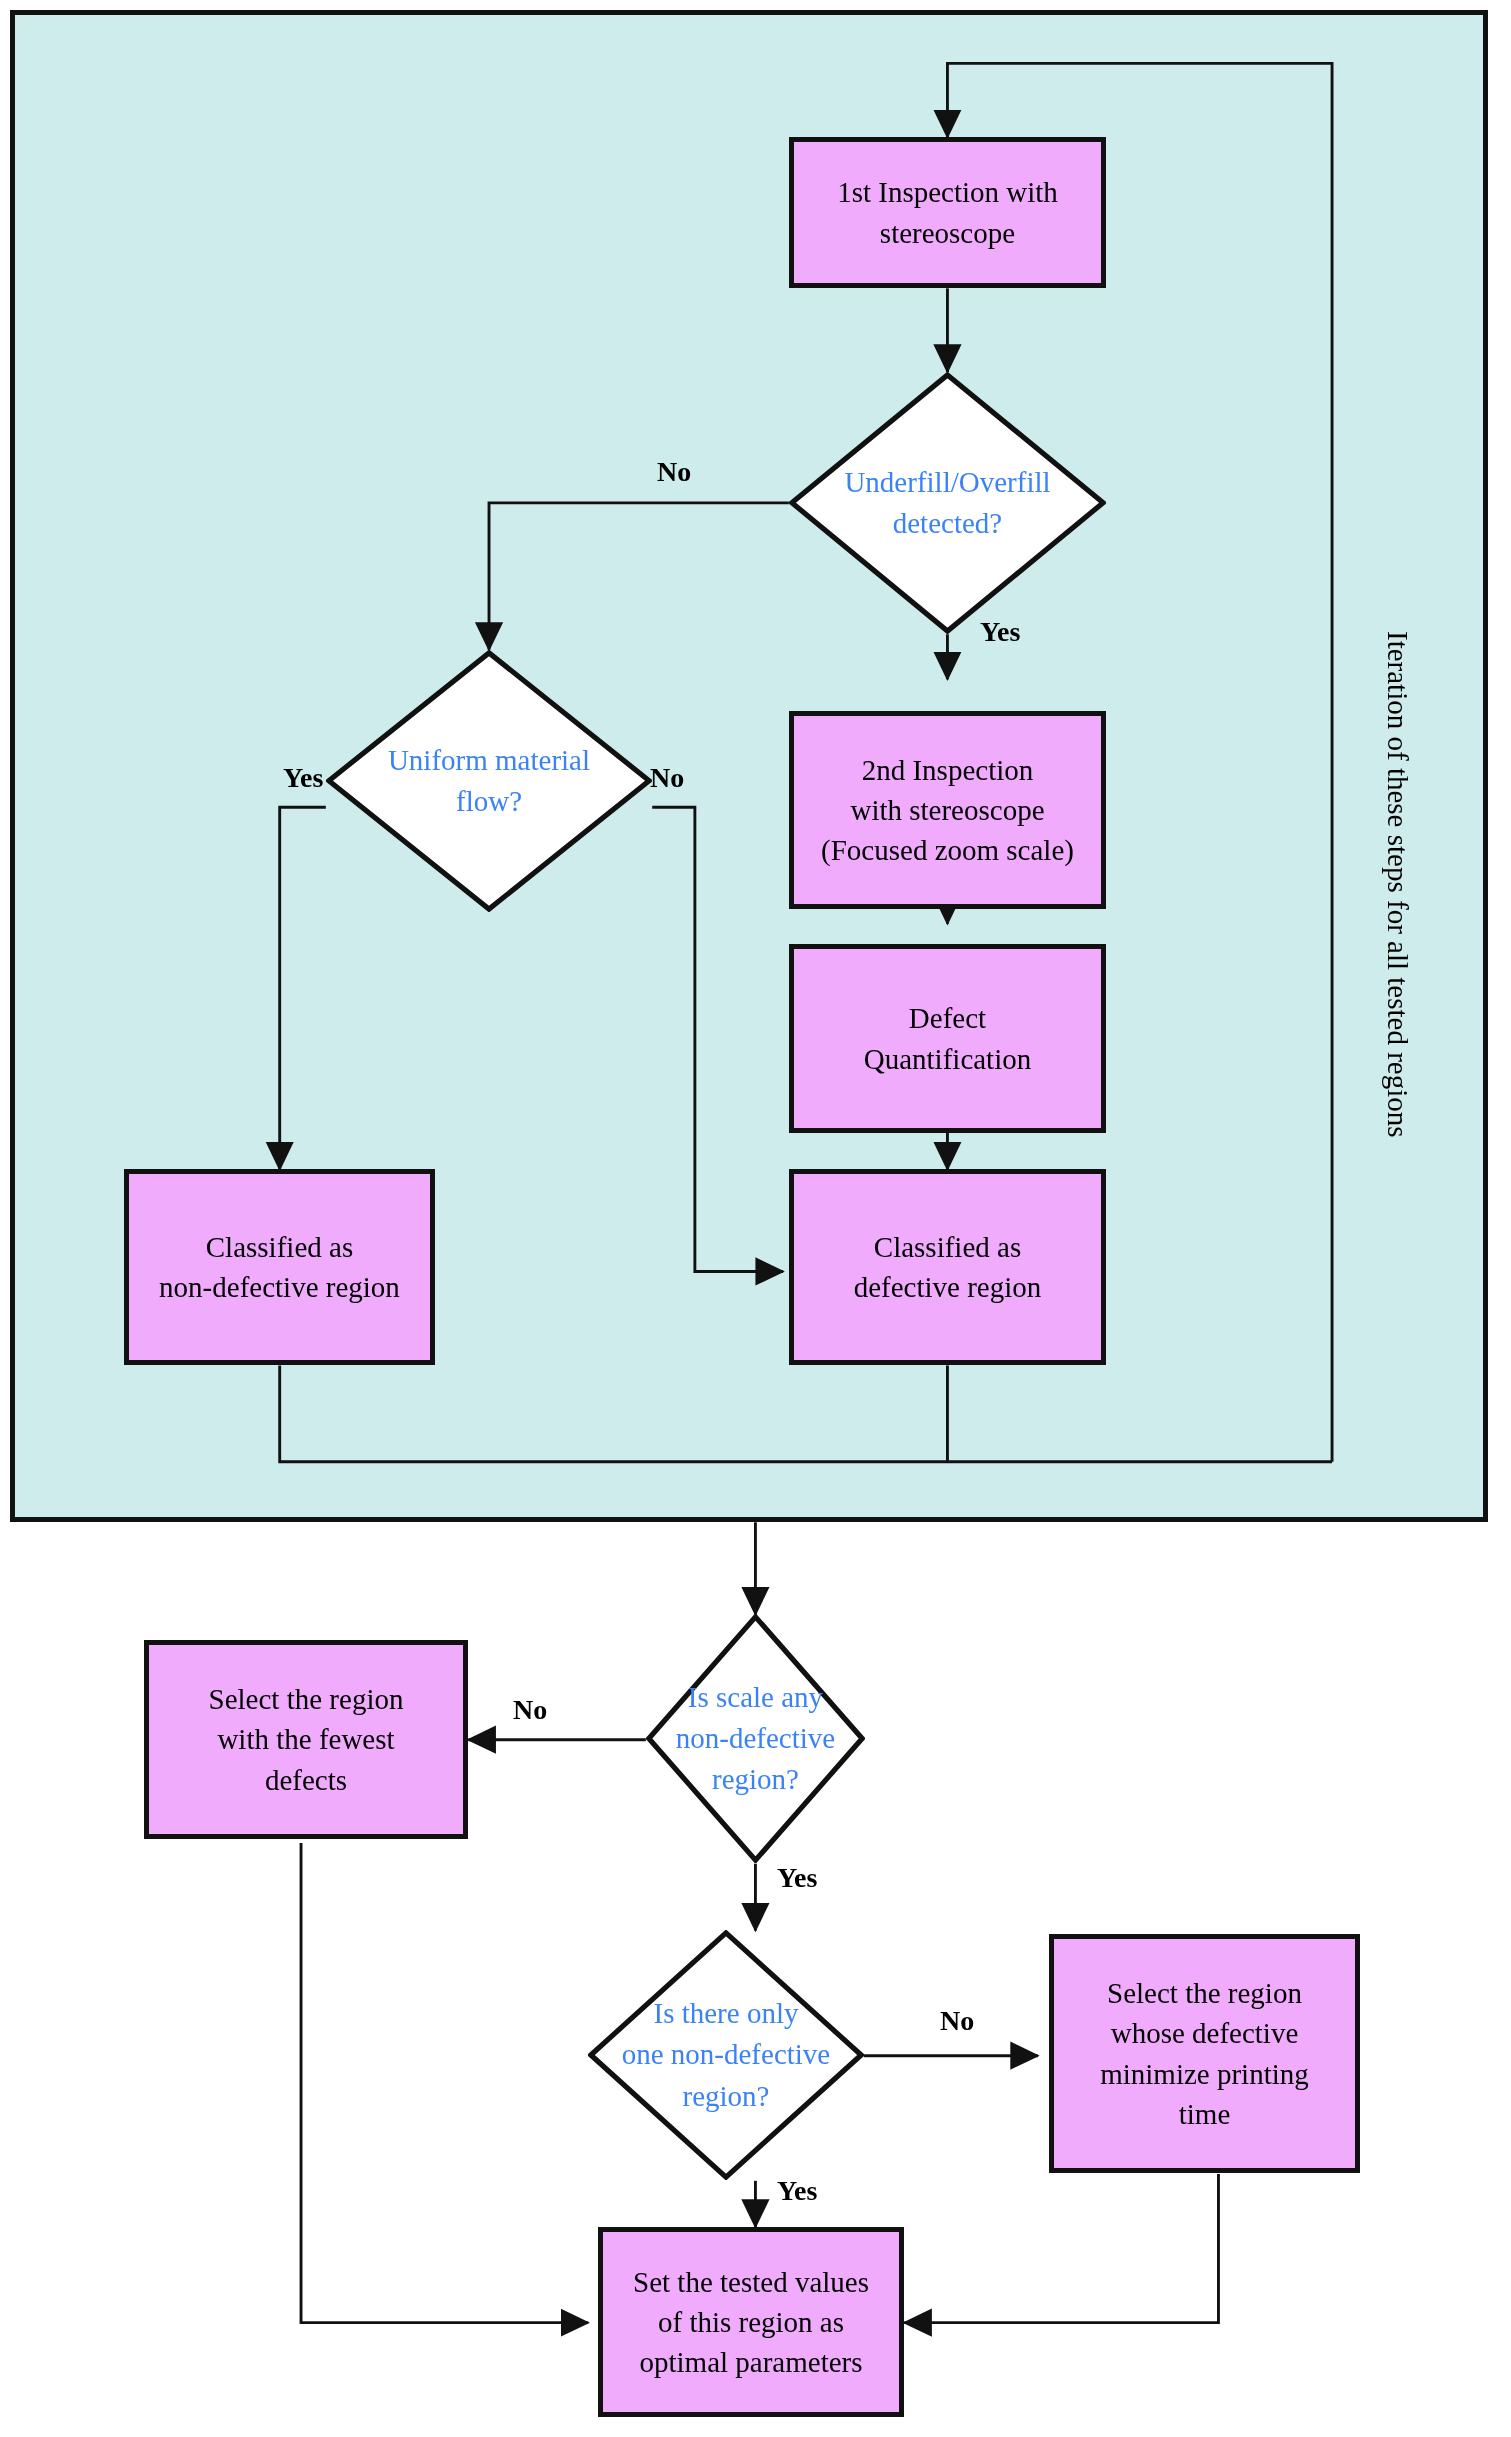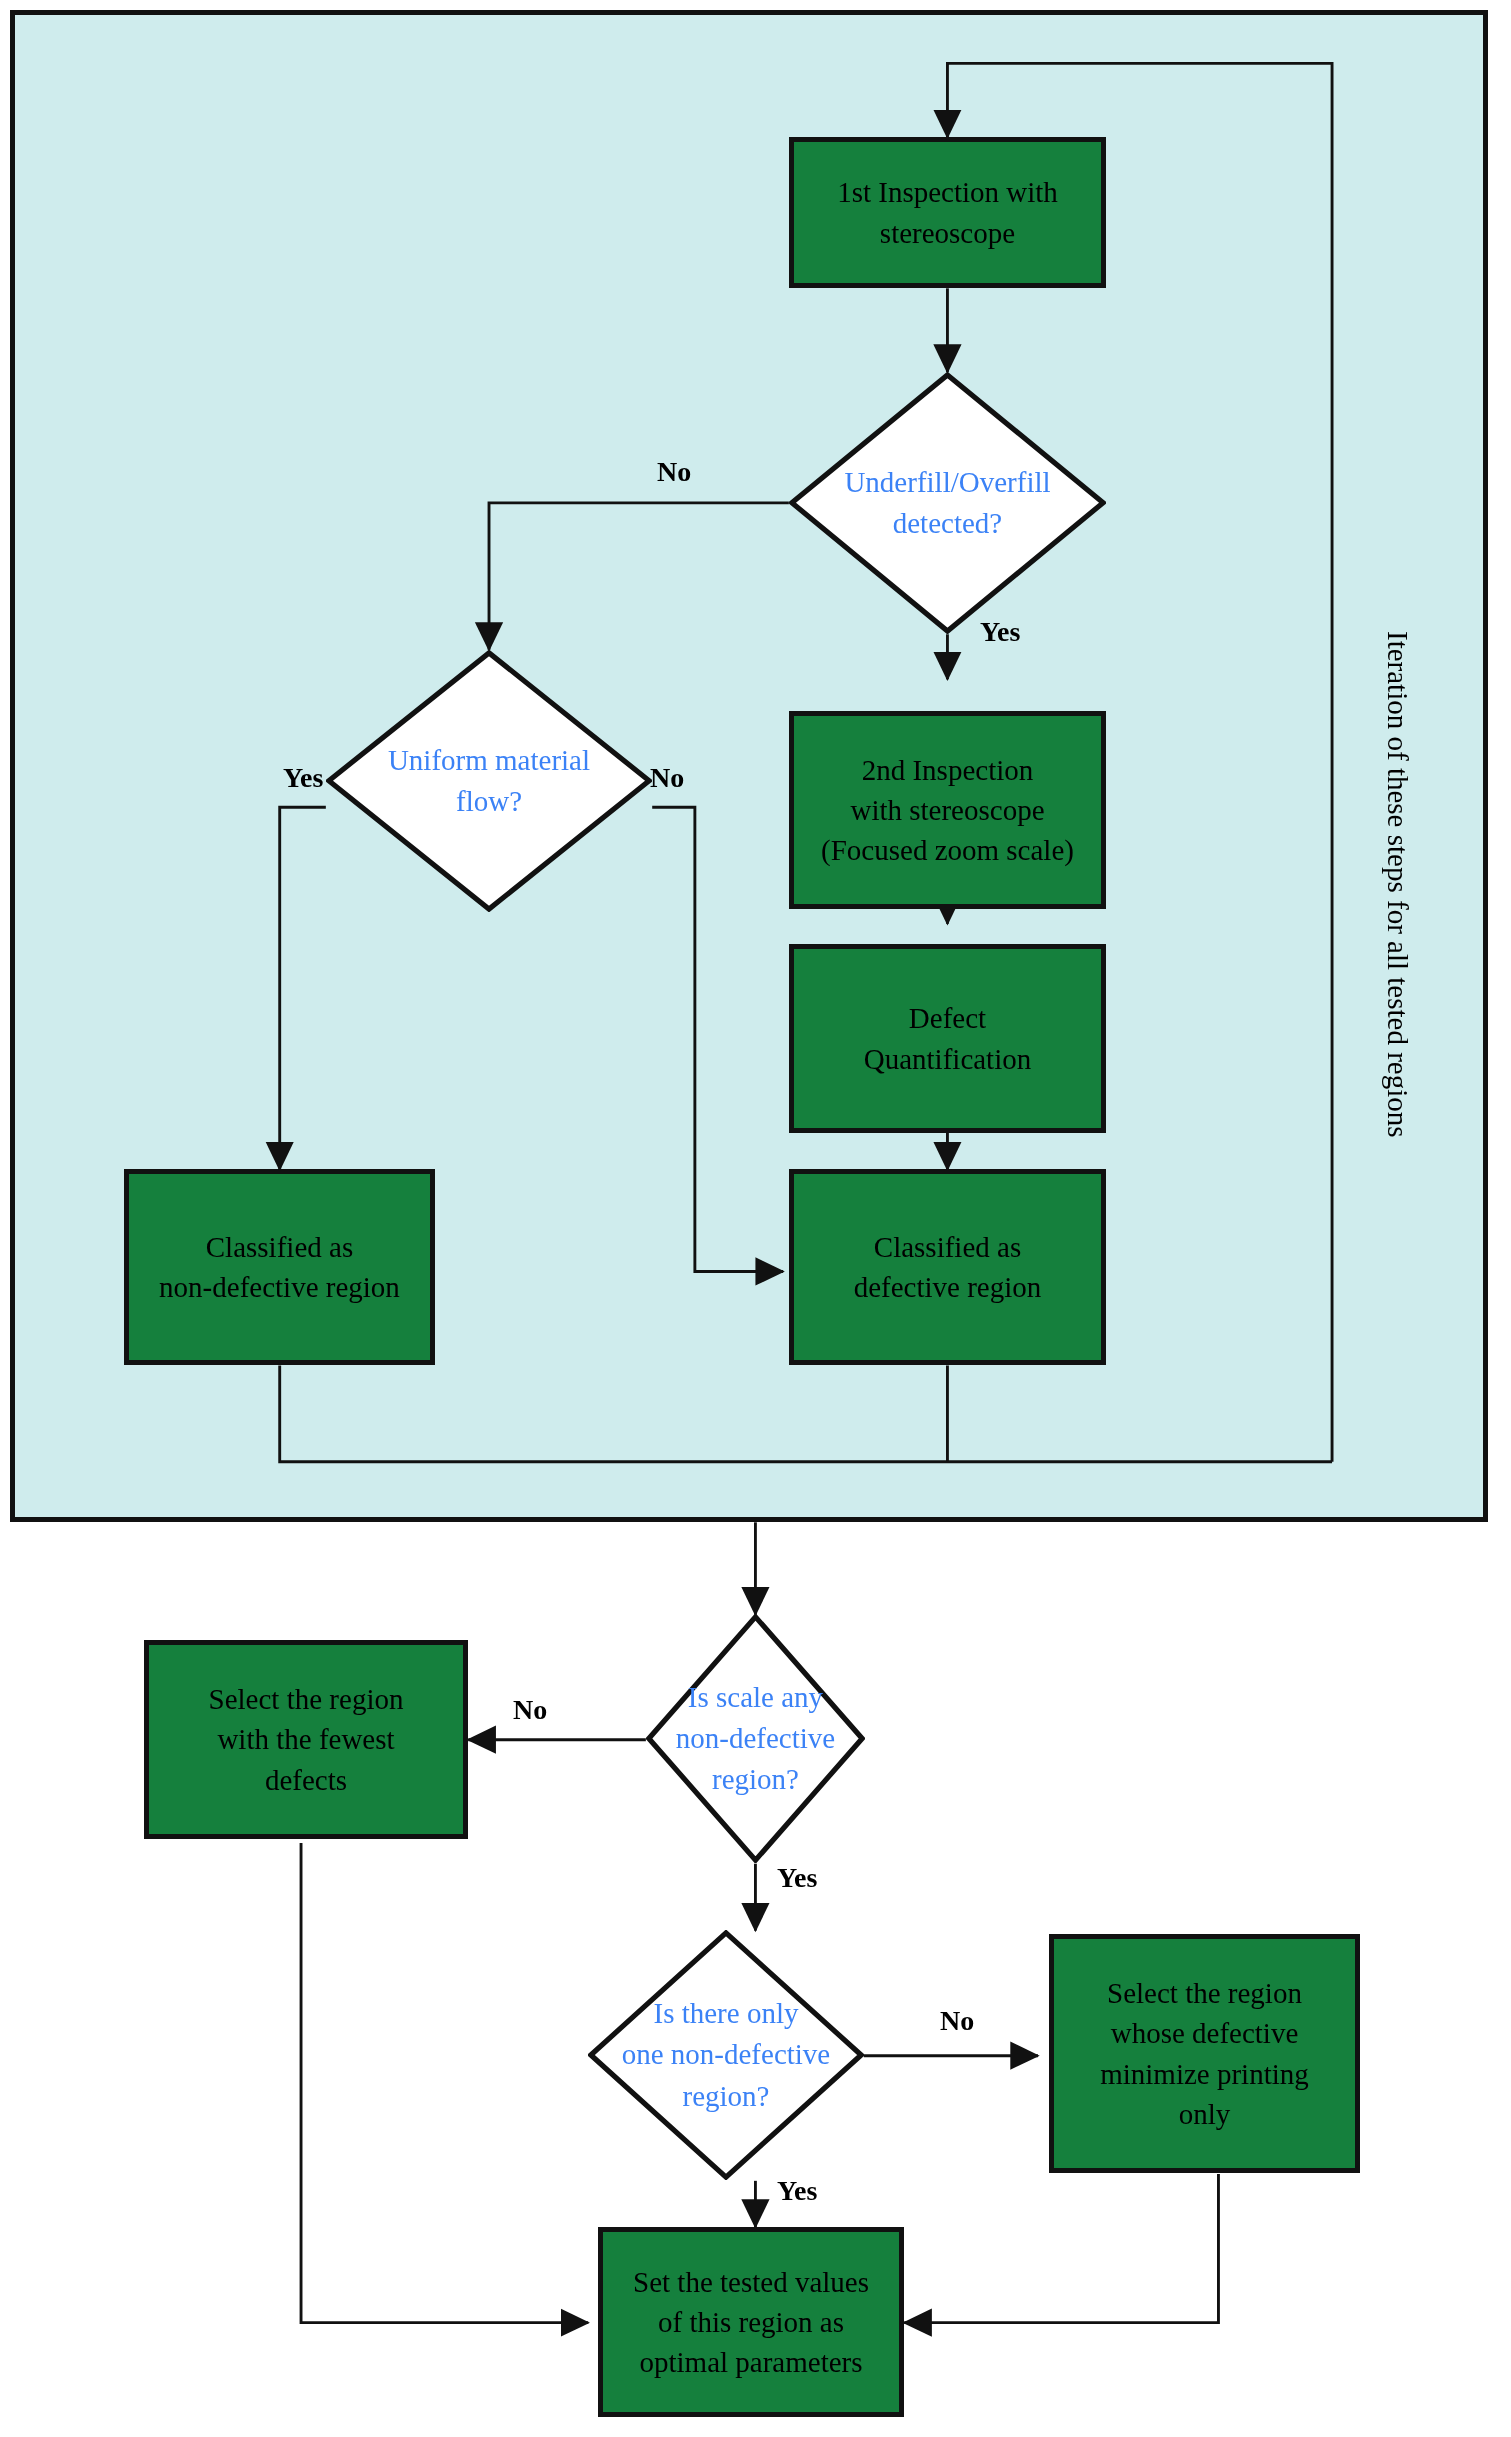--- a/index.html
+++ b/index.html
@@ -2,21 +2,21 @@
 <html style="font-size:9.2px"><head>
 <meta charset="utf-8">
 <style>
   html,body{margin:0;padding:0;background:#ffffff;}
   #stage{position:relative;width:1512px;height:2438px;background:#ffffff;
          font-family:"Liberation Serif","DejaVu Serif",serif;overflow:hidden;}
   #panel{position:absolute;left:10.4px;top:10.4px;width:1478px;height:1512px;
          background:#cfeced;border:5.2px solid #111111;box-sizing:border-box;}
   svg.wires{position:absolute;left:0;top:0;width:1512px;height:2438px;pointer-events:none;}
   .node{position:absolute;box-sizing:border-box;display:flex;align-items:center;
-        justify-content:center;text-align:center;background:#15803d;}
+        justify-content:center;text-align:center;background:#f0abfc;}
   .boxnode{border:5.2px solid #111111;}
   .boxtext{display:block;line-height:1.38;padding:0 8px;font-size:29px;color:#000;}
   .dia{position:absolute;}
   .dia .shape{position:absolute;left:0;top:0;width:100%;height:100%;}
   .dia .dtext{position:absolute;left:6%;top:0;width:88%;height:100%;
               display:flex;align-items:center;justify-content:center;text-align:center;
               font-size:29px;line-height:1.42;color:#3b82f6;}
   .edgelabel{position:absolute;font-weight:bold;font-size:28px;color:#000;
              white-space:nowrap;}
   .vlabel{position:absolute;font-size:29px;color:#000;white-space:nowrap;
@@ -119,21 +119,21 @@
       <span>with the fewest</span><br>
       <span>defects</span>
     </span>
   </div>
 
   <div class="node boxnode" style="left:1049px;top:1934px;width:311px;height:239px;">
     <span class="boxtext">
       <span>Select the region</span><br>
       <span>whose defective</span><br>
       <span>minimize printing</span><br>
-      <span>only</span>
+      <span>time</span>
     </span>
   </div>
 
   <div class="node boxnode" style="left:598px;top:2227px;width:306px;height:190px;">
     <span class="boxtext">
       <span>Set the tested values</span><br>
       <span>of this region as</span><br>
       <span>optimal parameters</span>
     </span>
   </div>

